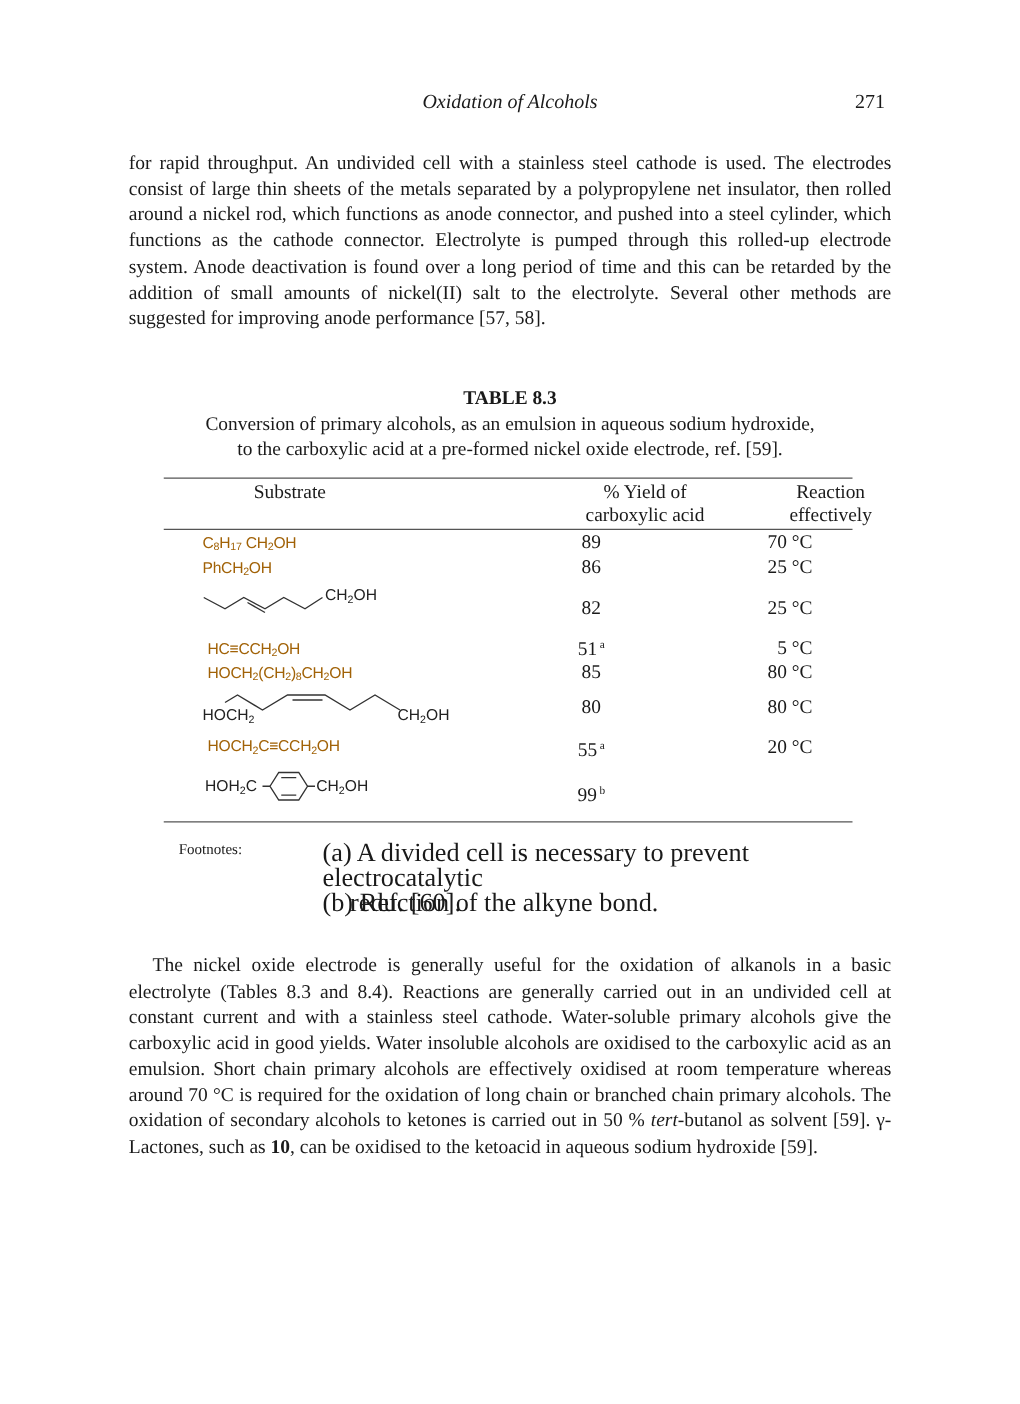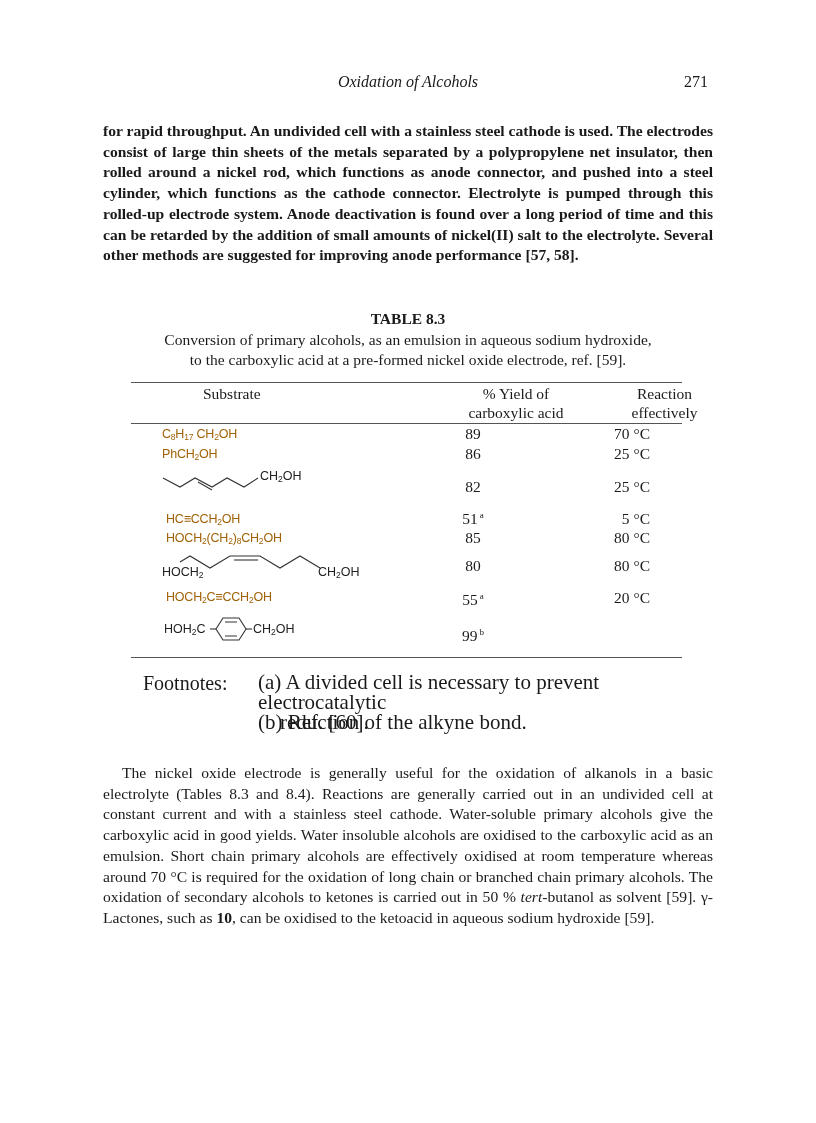--- a/index.html
+++ b/index.html
@@ -5,21 +5,21 @@
     html, body { margin: 0; padding: 0; background: #ffffff; }
     body { width: 816px; height: 1123px; position: relative; overflow: hidden;
       font-family: "Liberation Serif", "DejaVu Serif", serif; color: #1a1a1a; }
     .page { position: absolute; left: 0; top: 0; width: 816px; height: 1101px; }
     .running-head { position: absolute; top: 73px; left: 0; width: 816px; height: 22px; }
     .running-title { position: absolute; left: 0; width: 816px; text-align: center;
       font-style: italic; font-size: 16px; }
     .page-number { position: absolute; right: 108px; font-size: 16px; }
     .para { position: absolute; left: 103px; width: 610px; font-size: 15.6px;
       line-height: 20.7px; text-align: justify; margin: 0; }
-    .para1 { top: 121px; font-weight: bold; }
+    .para1 { top: 121px; }
     .para2 { top: 763px; text-indent: 19px; }
     .table-title { position: absolute; top: 310px; left: 0; width: 816px; text-align: center;
       font-weight: bold; font-size: 15.5px; }
     .table-caption { position: absolute; top: 330px; left: 0; width: 816px; text-align: center;
       font-size: 15.5px; line-height: 20px; }
     .rule { position: absolute; left: 131px; width: 551px; height: 0;
       border-top: 1.5px solid #555; }
     .rule-top { top: 382px; }
     .rule-head { top: 423px; }
     .rule-bottom { top: 657px; }
@@ -27,21 +27,21 @@
     .th-substrate { left: 161px; top: 384px; text-align: left; }
     .th-yield { left: 380px; width: 188px; top: 384px; }
     .th-temp { left: 565px; width: 115px; top: 384px; }
     .cell-sub { position: absolute; left: 162px; font-family: "Liberation Sans", "DejaVu Sans", sans-serif;
       font-size: 12.5px; color: #a16207; letter-spacing: -0.2px; }
     .cell-sub sub { font-size: 8.5px; vertical-align: -2px; }
     .cell-yield { position: absolute; left: 440px; width: 66px; text-align: center; font-size: 15.5px; }
     .cell-yield sup { font-size: 9px; vertical-align: 6px; margin-left: 2px; }
     .cell-temp { position: absolute; left: 580px; width: 70px; text-align: right; font-size: 15.5px; }
     .struct { position: absolute; }
-    .footnote-label { position: absolute; left: 143px; top: 672px; font-size: 20px; text-align: center; }
+    .footnote-label { position: absolute; left: 143px; top: 672px; font-size: 12px; text-align: center; }
     .footnote { position: absolute; left: 258px; font-size: 21px; line-height: 20px; }
     .fn-a { top: 672px; width: 430px; }
     .fn-a .cont { display: block; padding-left: 22px; }
     .fn-b { top: 712px; }
   </style>
 </head>
 <body>
 
 <div class="page">
 

